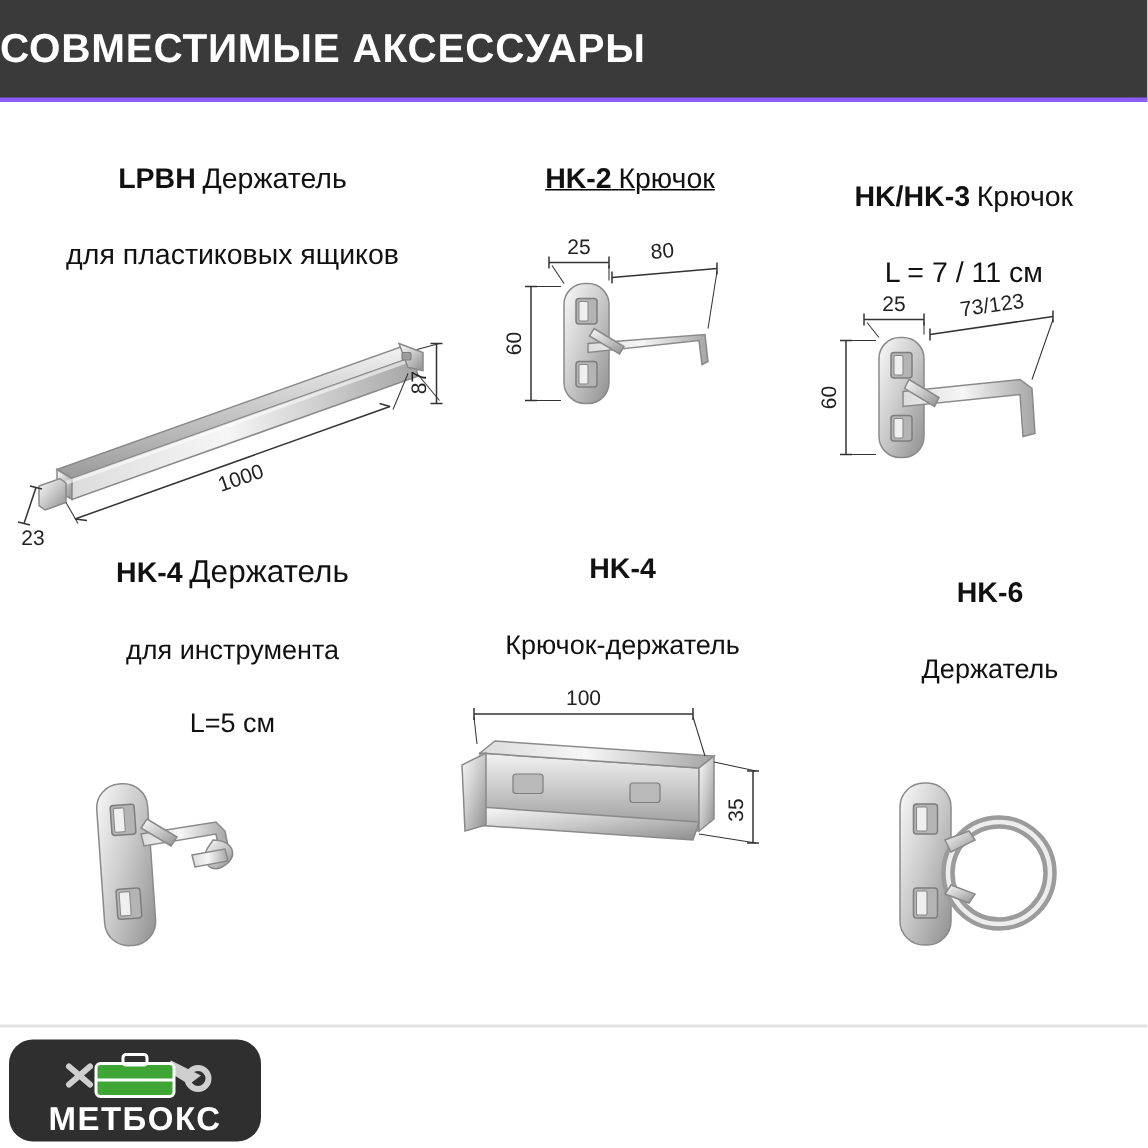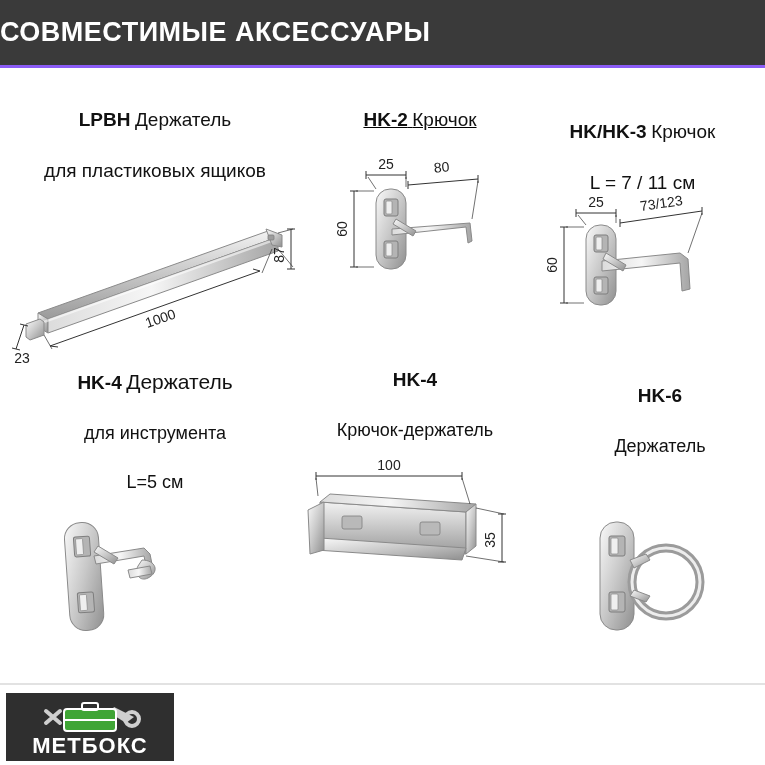--- a/index.html
+++ b/index.html
@@ -84,21 +84,21 @@
     background: #ffffff;
     border-top: 2px solid #e2e2e2;
   }
   .logo-box {
     position: absolute;
     left: 6px;
     bottom: 4px;
     width: 168px;
     height: 68px;
     background: #2f2f2f;
-    border-radius: 0;
+    border-radius: 16px;
     display: flex;
     flex-direction: column;
     align-items: center;
     justify-content: flex-end;
     padding-bottom: 4px;
     box-sizing: border-box;
   }
   .logo-text {
     color: #ffffff;
     font-weight: bold;

